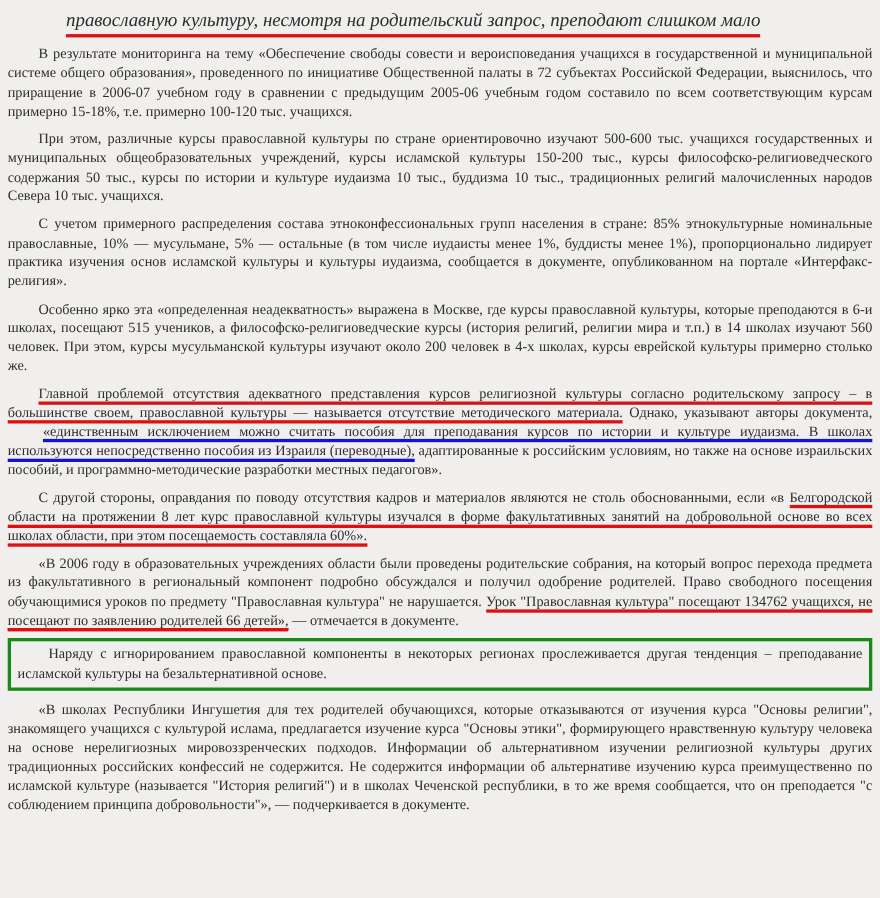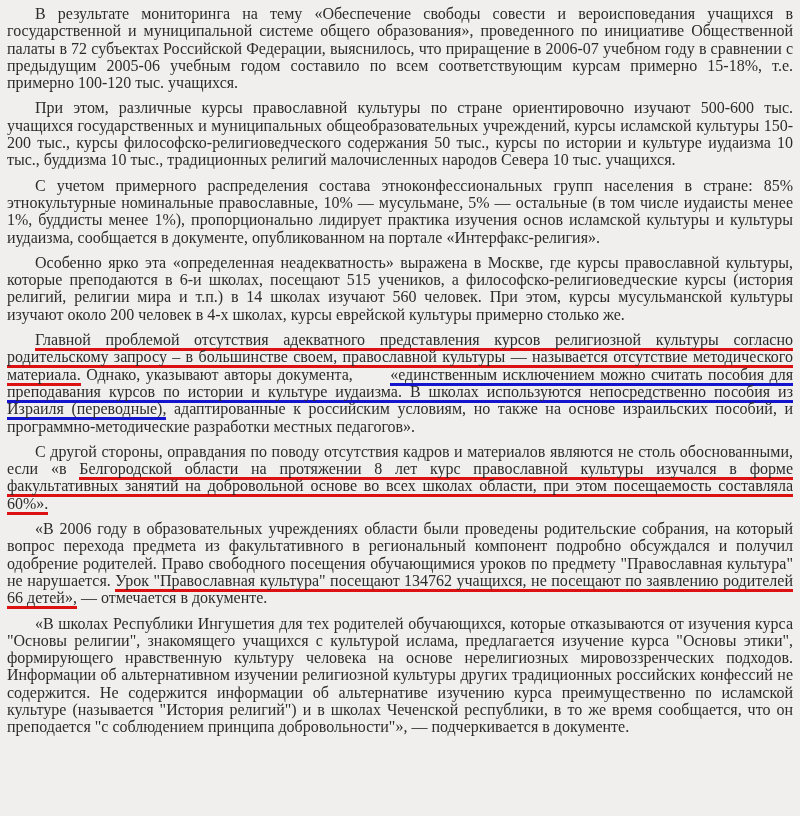--- a/index.html
+++ b/index.html
@@ -15,21 +15,21 @@
   }
   .title{
     font-style:italic;
     font-size:17.2px;line-height:21px;
     margin:3px 0 11px 0;
     text-indent:53px;
     text-align:left;
   }
   .title .seg{border-bottom:3px solid var(--red);padding-bottom:3px;}
   .para{
-    font-size:16px;line-height:17.3px;
+    font-size:13px;line-height:17.3px;
     margin:0 0 8px 0;
     text-indent:28px;
     text-align:justify;
   }
   .seg{color:var(--fg);}
   .u-none{border-bottom:none;}
   .u-red{border-bottom:3px solid var(--red);}
   .u-blue{border-bottom:3px solid var(--blue);margin-left:32px;}
   .u-red-double{
     border-bottom:3px solid var(--red);
@@ -42,21 +42,25 @@
     border:3px solid var(--green);
     margin:1px 0 8px 0;
     padding:2px 6px 5px 6px;
   }
   .box .para{margin:0;}
 </style>
 </head>
 <body>
 
 <main>
+    <p class="title"><span class="seg u-red">православную культуру, несмотря на родительский запрос, преподают слишком мало</span></p>
     <p class="para"><span class="seg u-none">В результате мониторинга на тему «Обеспечение свободы совести и вероисповедания учащихся в государственной и муниципальной системе общего образования», проведенного по инициативе Общественной палаты в 72 субъектах Российской Федерации, выяснилось, что приращение в 2006-07 учебном году в сравнении с предыдущим 2005-06 учебным годом составило по всем соответствующим курсам примерно 15-18%, т.е. примерно 100-120 тыс. учащихся.</span></p>
     <p class="para"><span class="seg u-none">При этом, различные курсы православной культуры по стране ориентировочно изучают 500-600 тыс. учащихся государственных и муниципальных общеобразовательных учреждений, курсы исламской культуры 150-200 тыс., курсы философско-религиоведческого содержания 50 тыс., курсы по истории и культуре иудаизма 10 тыс., буддизма 10 тыс., традиционных религий малочисленных народов Севера 10 тыс. учащихся.</span></p>
     <p class="para"><span class="seg u-none">С учетом примерного распределения состава этноконфессиональных групп населения в стране: 85% этнокультурные номинальные православные, 10% — мусульмане, 5% — остальные (в том числе иудаисты менее 1%, буддисты менее 1%), пропорционально лидирует практика изучения основ исламской культуры и культуры иудаизма, сообщается в документе, опубликованном на портале «Интерфакс-религия».</span></p>
     <p class="para"><span class="seg u-none">Особенно ярко эта «определенная неадекватность» выражена в Москве, где курсы православной культуры, которые преподаются в 6-и школах, посещают 515 учеников, а философско-религиоведческие курсы (история религий, религии мира и т.п.) в 14 школах изучают 560 человек. При этом, курсы мусульманской культуры изучают около 200 человек в 4-х школах, курсы еврейской культуры примерно столько же.</span></p>
     <p class="para"><span class="seg u-red">Главной проблемой отсутствия адекватного представления курсов религиозной культуры согласно родительскому запросу – в большинстве своем, православной культуры — называется отсутствие методического материала.</span><span class="seg u-none"> Однако, указывают авторы документа, </span><span class="seg u-blue">«единственным исключением можно считать пособия для преподавания курсов по истории и культуре иудаизма. В школах используются непосредственно пособия из Израиля (переводные),</span><span class="seg u-none"> адаптированные к российским условиям, но также на основе израильских пособий, и программно-методические разработки местных педагогов».</span></p>
     <p class="para"><span class="seg u-none">С другой стороны, оправдания по поводу отсутствия кадров и материалов являются не столь обоснованными, если «в </span><span class="seg u-red">Белгородской области на протяжении 8 лет курс православной культуры изучался в форме факультативных занятий на добровольной основе во всех школах области, при этом посещаемость составляла 60%».</span></p>
     <p class="para"><span class="seg u-none">«В 2006 году в образовательных учреждениях области были проведены родительские собрания, на который вопрос перехода предмета из факультативного в региональный компонент подробно обсуждался и получил одобрение родителей. Право свободного посещения обучающимися уроков по предмету "Православная культура" не нарушается. </span><span class="seg u-red">Урок "Православная культура" посещают 134762 учащихся, </span><span class="seg u-red-double">не посещают по заявлению родителей 66 детей»,</span><span class="seg u-none"> — отмечается в документе.</span></p>
+    <div class="box">
+      <p class="para"><span class="seg u-none">Наряду с игнорированием православной компоненты в некоторых регионах прослеживается другая тенденция – преподавание исламской культуры на безальтернативной основе.</span></p>
+    </div>
     <p class="para"><span class="seg u-none">«В школах Республики Ингушетия для тех родителей обучающихся, которые отказываются от изучения курса "Основы религии", знакомящего учащихся с культурой ислама, предлагается изучение курса "Основы этики", формирующего нравственную культуру человека на основе нерелигиозных мировоззренческих подходов. Информации об альтернативном изучении религиозной культуры других традиционных российских конфессий не содержится. Не содержится информации об альтернативе изучению курса преимущественно по исламской культуре (называется "История религий") и в школах Чеченской республики, в то же время сообщается, что он преподается "с соблюдением принципа добровольности"», — подчеркивается в документе.</span></p>
   </main>
 
 </body></html>

